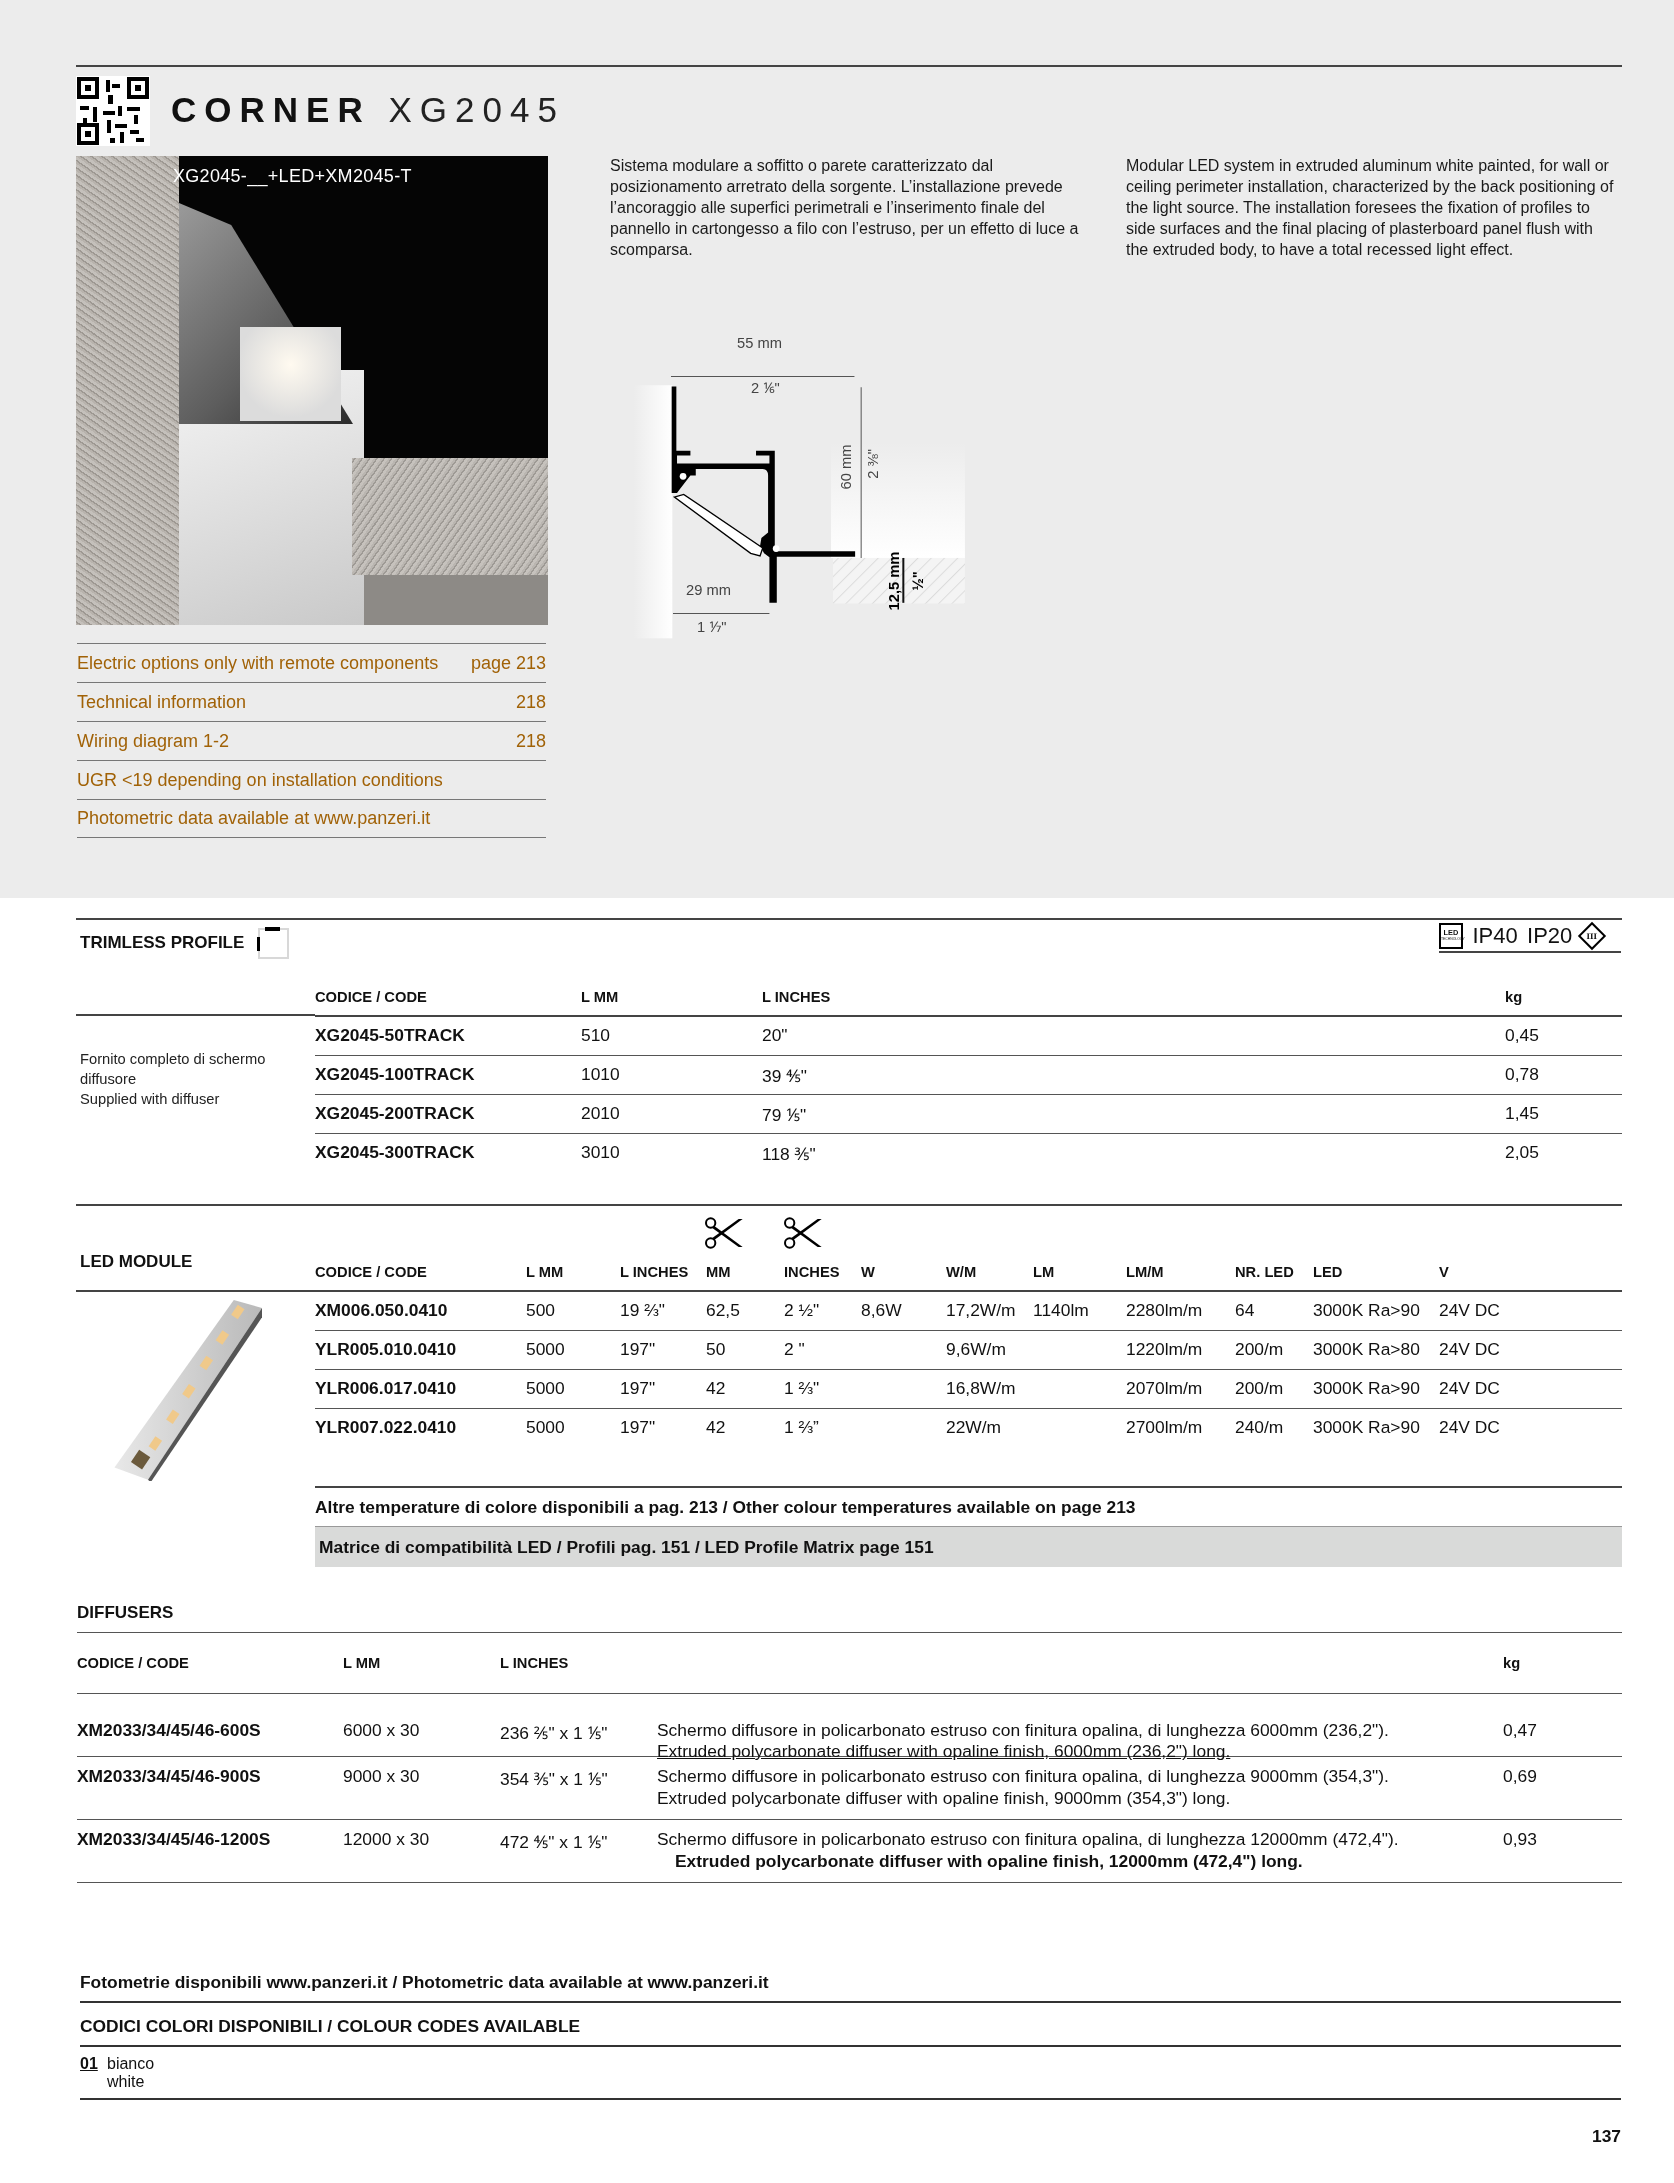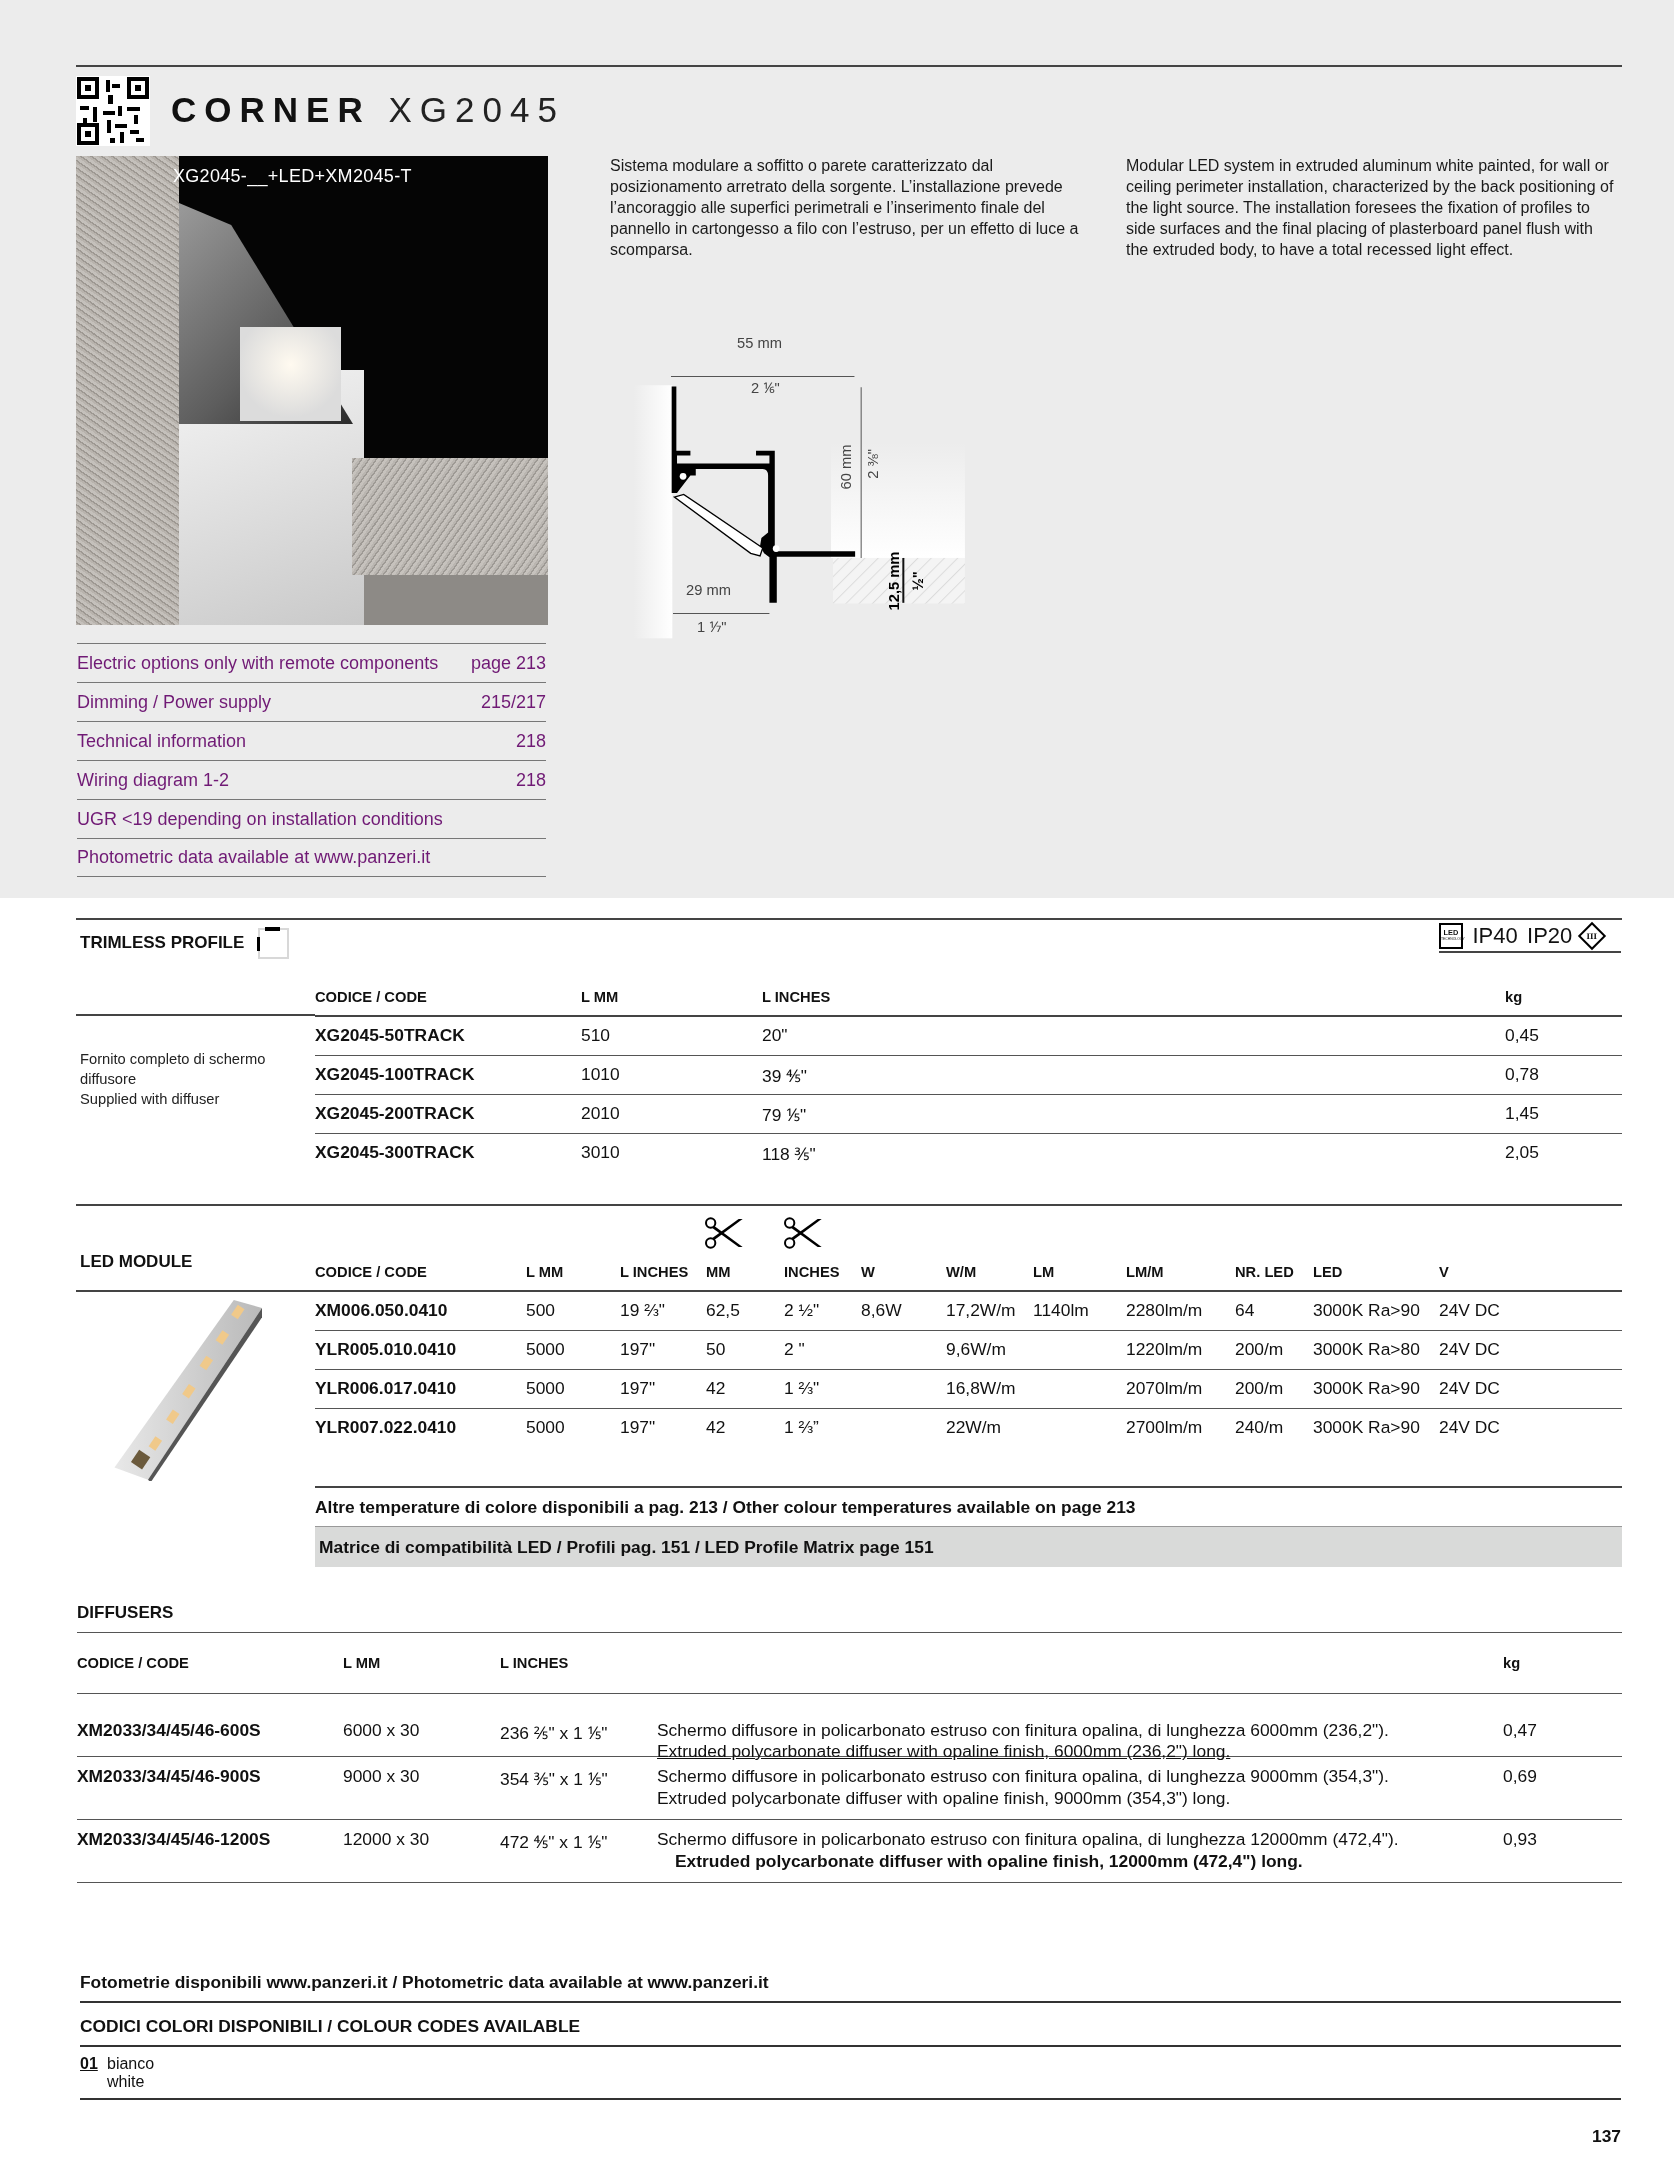--- a/index.html
+++ b/index.html
@@ -31,21 +31,21 @@
 
   .desc { position: absolute; font-size: 16px; line-height: 21px; color: #1a1a1a; }
   .desc.it { left: 610px; top: 155px; width: 489px; }
   .desc.en { left: 1126px; top: 155px; width: 489px; }
 
   .diagram { position: absolute; left: 610px; top: 335px; width: 355px; height: 308px; }
   .diagram svg { width: 100%; height: 100%; }
   .dim { position: absolute; font-size: 14.7px; color: #444; white-space: nowrap; }
 
   .info-table { position: absolute; left: 77px; top: 643px; width: 469px; }
-  .info-row { height: 39px; border-top: 1.3px solid #777; display: flex; justify-content: space-between; align-items: center; font-size: 18px; color: #701a75; }
+  .info-row { height: 39px; border-top: 1.3px solid #777; display: flex; justify-content: space-between; align-items: center; font-size: 18px; color: #a16207; }
   .info-row:last-child { border-bottom: 1.3px solid #777; }
 
   .section-label { position: absolute; font-weight: 700; font-size: 17px; letter-spacing: 0; white-space: nowrap; }
 
   .trim-icon { position: absolute; left: 258px; top: 928px; width: 31px; height: 31px; border: 2.7px solid #d8d8d8; }
   .trim-icon .t { position: absolute; left: 5.4px; top: -2.7px; width: 14.7px; height: 3.4px; background: #000; }
   .trim-icon .l { position: absolute; left: -2.7px; top: 6.7px; width: 2.7px; height: 14.7px; background: #000; }
 
   .cert { position: absolute; left: 1439px; top: 921px; height: 29.5px; display: flex; align-items: center; gap: 9.4px; }
   .led-badge { width: 24px; height: 25.5px; border: 2px solid #000; font-size: 7.4px; font-weight: 700; text-align: center; line-height: 9.4px; padding-top: 2.7px; }
@@ -167,24 +167,20 @@
   <div class="dim" style="left:255px; top:238px; transform:rotate(-90deg); font-weight:700; color:#000;">12,5 mm</div>
   <div class="dim" style="left:298px; top:238px; transform:rotate(-90deg); font-weight:700; color:#000;">½"</div>
 </div>
 
 <div class="info-table">
   <div class="info-row">
       <span>Electric options only with remote components</span>
       <span>page 213</span>
     </div>
   <div class="info-row">
-      <span>Dimming / Power supply</span>
-      <span>215/217</span>
-    </div>
-  <div class="info-row">
       <span>Technical information</span>
       <span>218</span>
     </div>
   <div class="info-row">
       <span>Wiring diagram 1-2</span>
       <span>218</span>
     </div>
   <div class="info-row">
       <span>UGR &lt;19 depending on installation conditions</span>
       <span></span>

